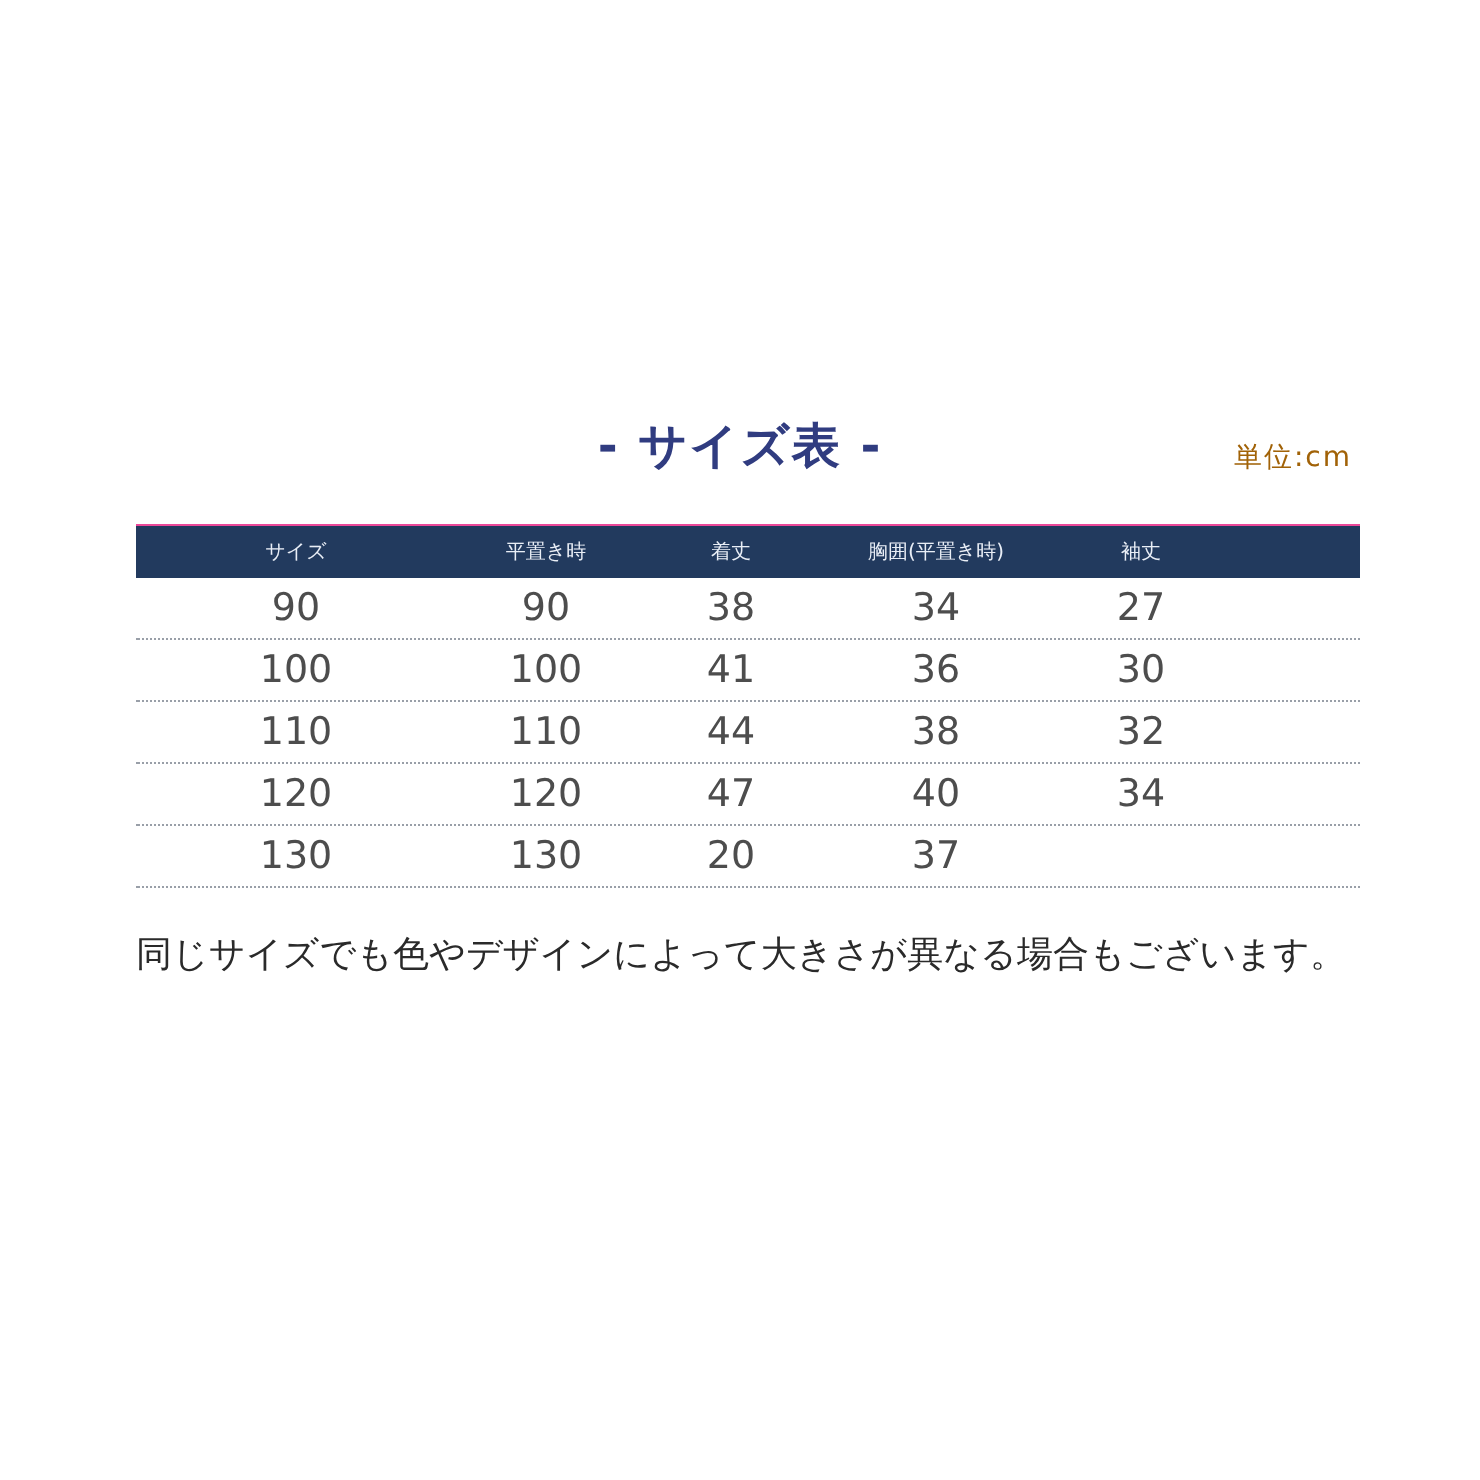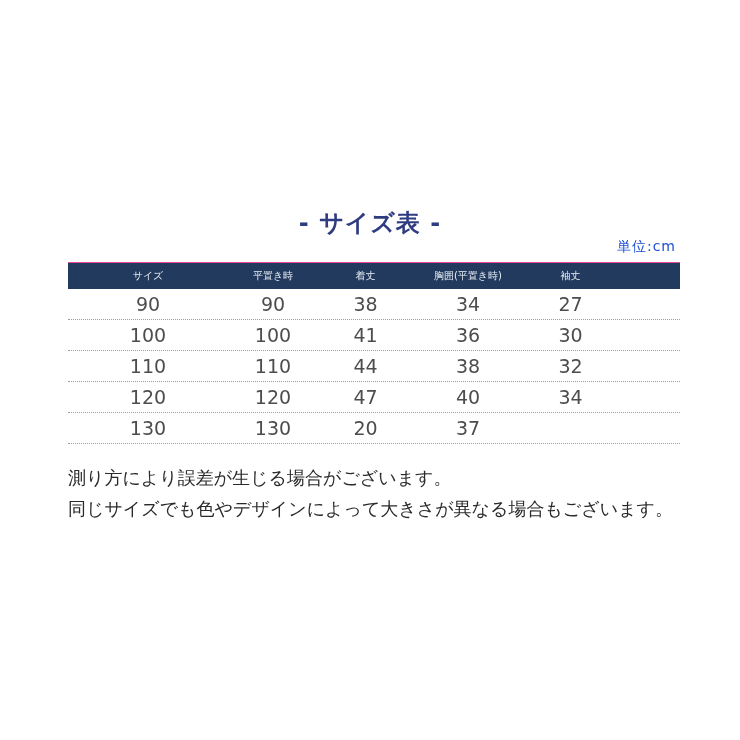--- a/index.html
+++ b/index.html
@@ -18,23 +18,23 @@
     text-align: center;
     font-size: 24px;
     font-weight: bold;
     color: #303c80;
     letter-spacing: 1px;
     white-space: nowrap;
   }
 
   .unit {
     position: absolute;
-    top: 238px; right: 64px;
+    top: 220px; right: 64px;
     font-size: 14px;
-    color: #1d4ed8;
+    color: #a16207;
     letter-spacing: 1px;
   }
 
   .size-table {
     position: absolute;
     left: 68px; top: 262px;
     width: 612px;
   }
   .t-row {
     display: grid;
@@ -130,17 +130,16 @@
       <div class="t-cell">130</div>
       <div class="t-cell">130</div>
       <div class="t-cell">20</div>
       <div class="t-cell">37</div>
       <div class="t-cell"></div>
     </div>
 
   </div>
 
   <div class="notes">
-    <div class="note-line">測り方により誤差が生じる場合がございます。</div>
     <div class="note-line">同じサイズでも色やデザインによって大きさが異なる場合もございます。</div>
   </div>
 
 </div>
 
 </body></html>

